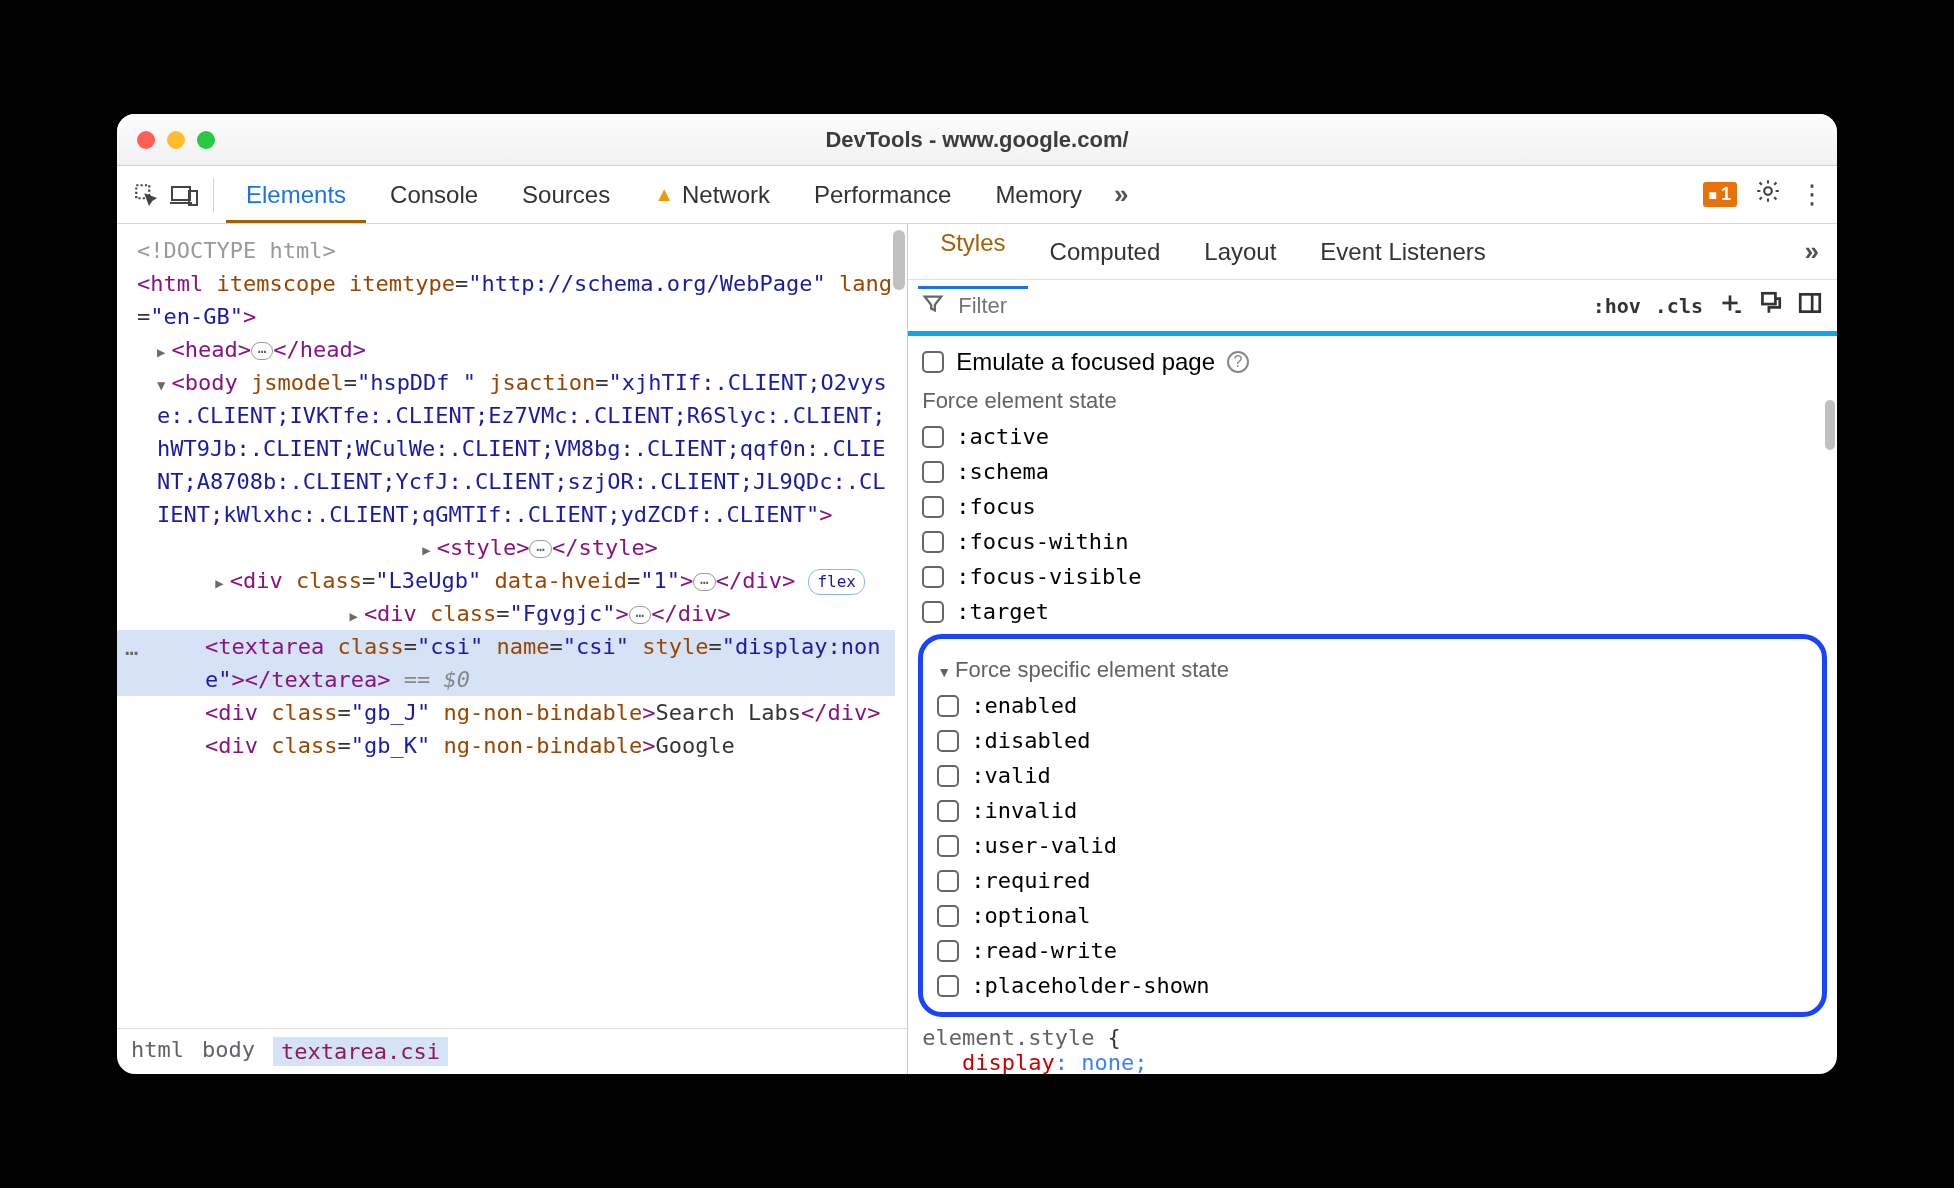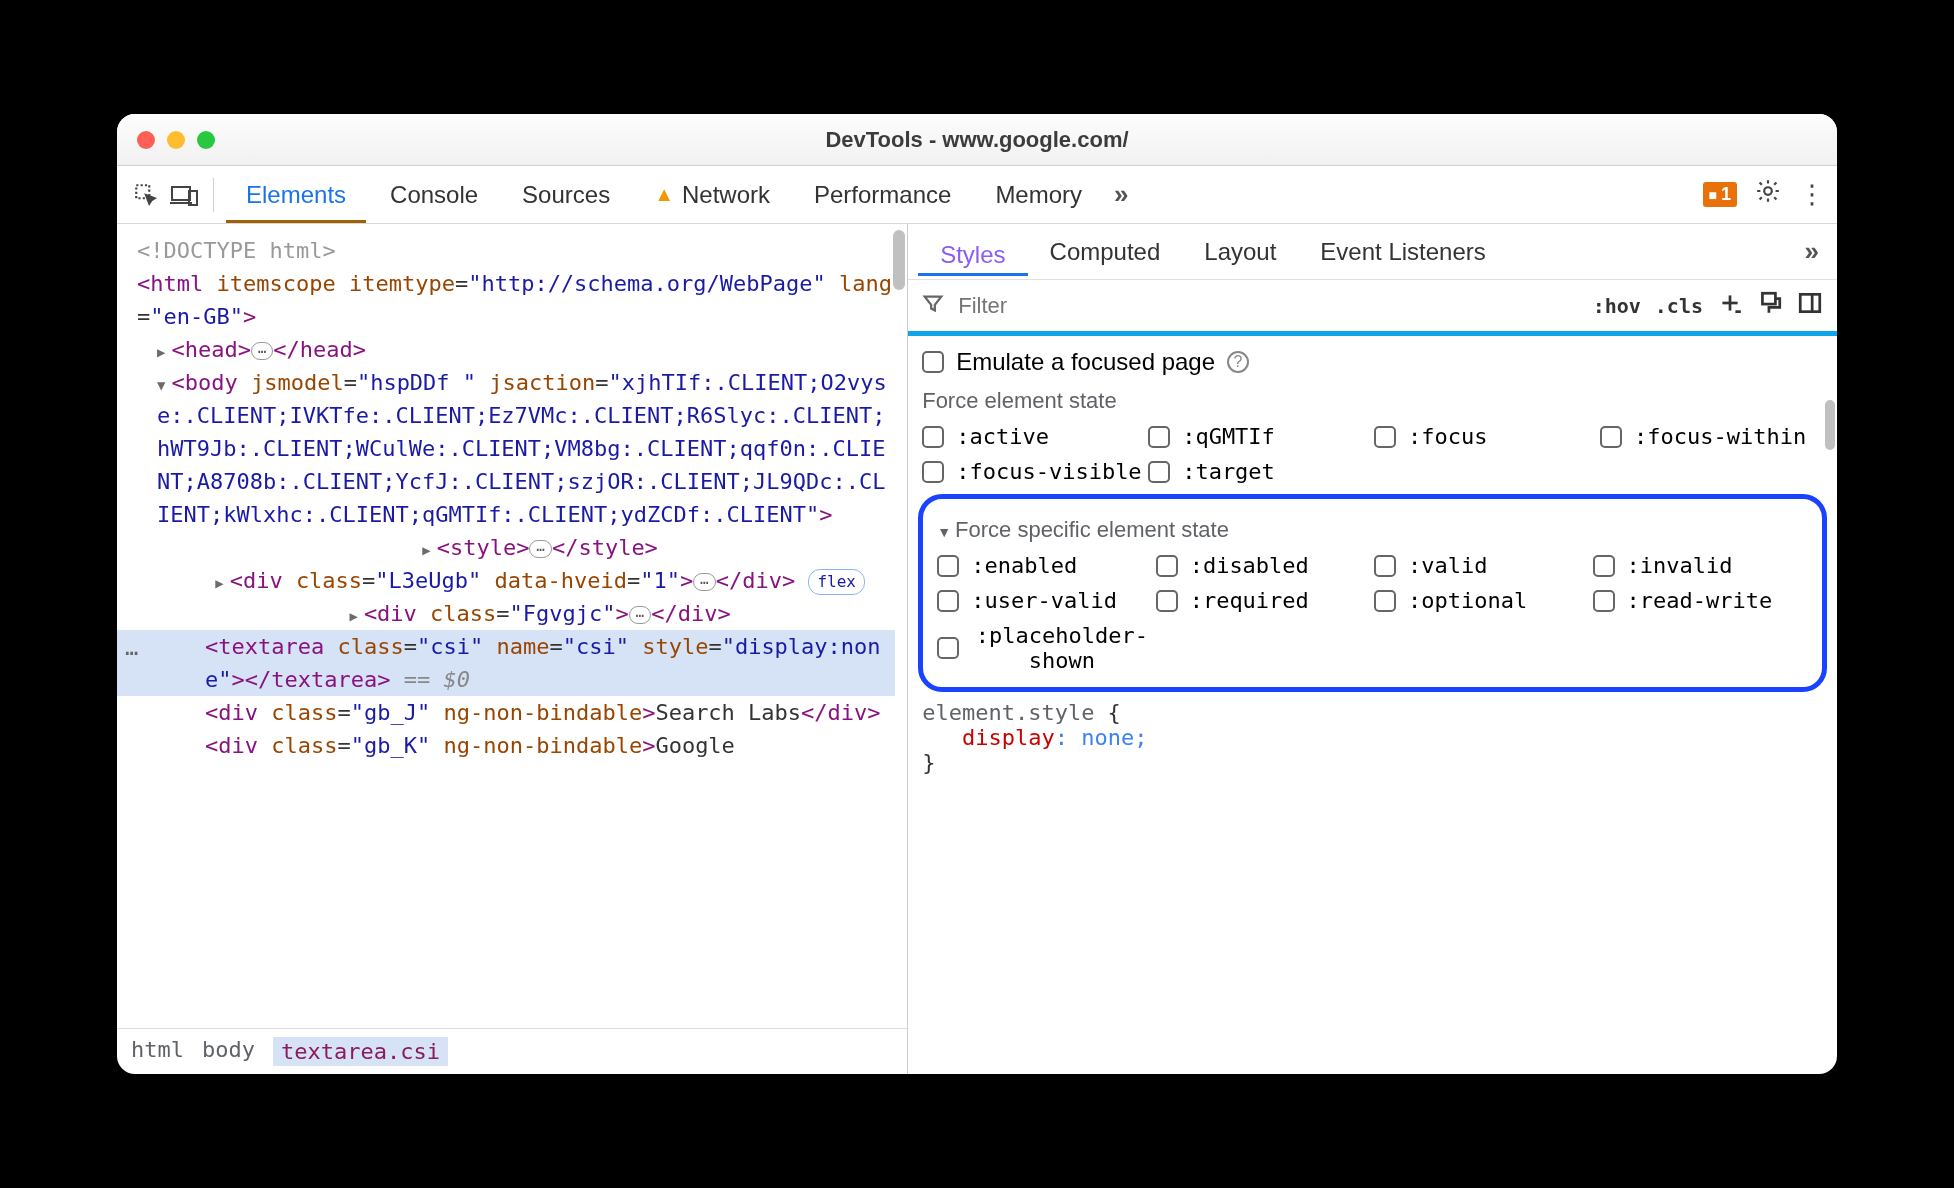--- a/index.html
+++ b/index.html
@@ -67,36 +67,36 @@
 .ellips{display:inline-block;border:1.5px solid #999;border-radius:10px;padding:0 6px;font-size:14px;color:#555;line-height:16px;vertical-align:middle;}
 .selected-row { background:#d6e2f5; position:relative; margin-left:-12px; padding-left:88px; }
 .sel-dots{position:absolute;left:8px;top:6px;color:#666;letter-spacing:2px;}
 .eqzero{color:#888;font-style:italic;}
 .breadcrumbs { border-top:1px solid #ddd; padding:8px 14px; font-family:Menlo,monospace; font-size:22px; display:flex; gap:18px;}
 .breadcrumbs .bc { color:#5f6368; }
 .breadcrumbs .bc.active { background:#d6e2f5; padding:2px 8px; color:#8b1a5e; }
 
 .right-tabs { height:56px; display:flex; align-items:center; border-bottom:1px solid #e0e0e0; padding:0 10px; gap:0;}
 .rtab{ padding:14px 22px; font-size:24px; color:#333; }
-.rtab.active{ color:#8b5cf6; border-bottom:3px solid #1a73e8; padding-bottom:4px; font-weight:500;text-align:right;}
+.rtab.active{ color:#a16207; border-bottom:3px solid #1a73e8; padding-bottom:29px; font-weight:500;text-align:right;}
 .right-tabs .more-chev { margin-left:auto; }
 
 .filter-row { height:56px; display:flex; align-items:center; border-bottom:5px solid #0ea5e9; padding:0 14px; gap:14px;}
 .filter-icon { color:#666; }
 .filter-input { flex:1; border:none; outline:none; font-size:22px; color:#555; }
 .hov,.cls { font-family:Menlo,monospace; font-size:20px; font-weight:700; color:#333; }
 .plus-svg,.paint-svg,.panel-svg { width:26px;height:26px; }
 .right-scroll { position:absolute; right:2px; top:64px; width:10px; height:50px; background:#c0c0c0; border-radius:5px;}
 .states-area { padding:12px 14px 0 14px; font-family: Menlo,monospace; font-size:22px; overflow:hidden; flex:1; position:relative;}
 .emu-row { font-family:-apple-system,sans-serif; font-size:24px; display:flex; align-items:center; gap:12px; margin-bottom:12px;}
 .cbx { width:22px;height:22px;border:2.5px solid #666;border-radius:5px;display:inline-block;flex-shrink:0;}
 .q-icon { width:22px;height:22px;border:2px solid #888;border-radius:50%;display:inline-flex;align-items:center;justify-content:center;font-size:16px;color:#888;font-family:sans-serif;}
 .section-h { font-family:-apple-system,sans-serif; color:#5f6368; font-size:22px; margin:8px 0 10px 0;}
 .section-h.tri2::before{content:"▼"; font-size:14px; margin-right:4px;}
-.state-grid { display:grid; grid-template-columns:1fr 1fr 1fr 1fr; gap:10px 3px;text-align:center; }
+.state-grid { display:grid; grid-template-columns:1fr; gap:10px 3px; }
 .state-item { display:flex; align-items:center; gap:12px; }
 .highlight-box { border:5px solid #1a43ff; border-radius:24px; margin:10px -4px 8px -4px; padding:10px 14px 14px 14px;}
 .style-block { color:#5f6368; margin-top:8px;}
 .prop { color:#c80000;} .val{ color:#3b82f6;} .brace{color:#333;}
 </style>
 </head>
 <body>
 
 <div class="window">
   <div class="titlebar">
@@ -208,21 +208,21 @@
           <span class="q-icon">?</span>
         </div>
         <div class="section-h">Force element state</div>
         <div class="state-grid">
           <div class="state-item">
               <span class="cbx"></span>
               <span>:active</span>
             </div>
           <div class="state-item">
               <span class="cbx"></span>
-              <span>:qGMTIf</span>
+              <span>:schema</span>
             </div>
           <div class="state-item">
               <span class="cbx"></span>
               <span>:focus</span>
             </div>
           <div class="state-item">
               <span class="cbx"></span>
               <span>:focus-within</span>
             </div>
           <div class="state-item">

